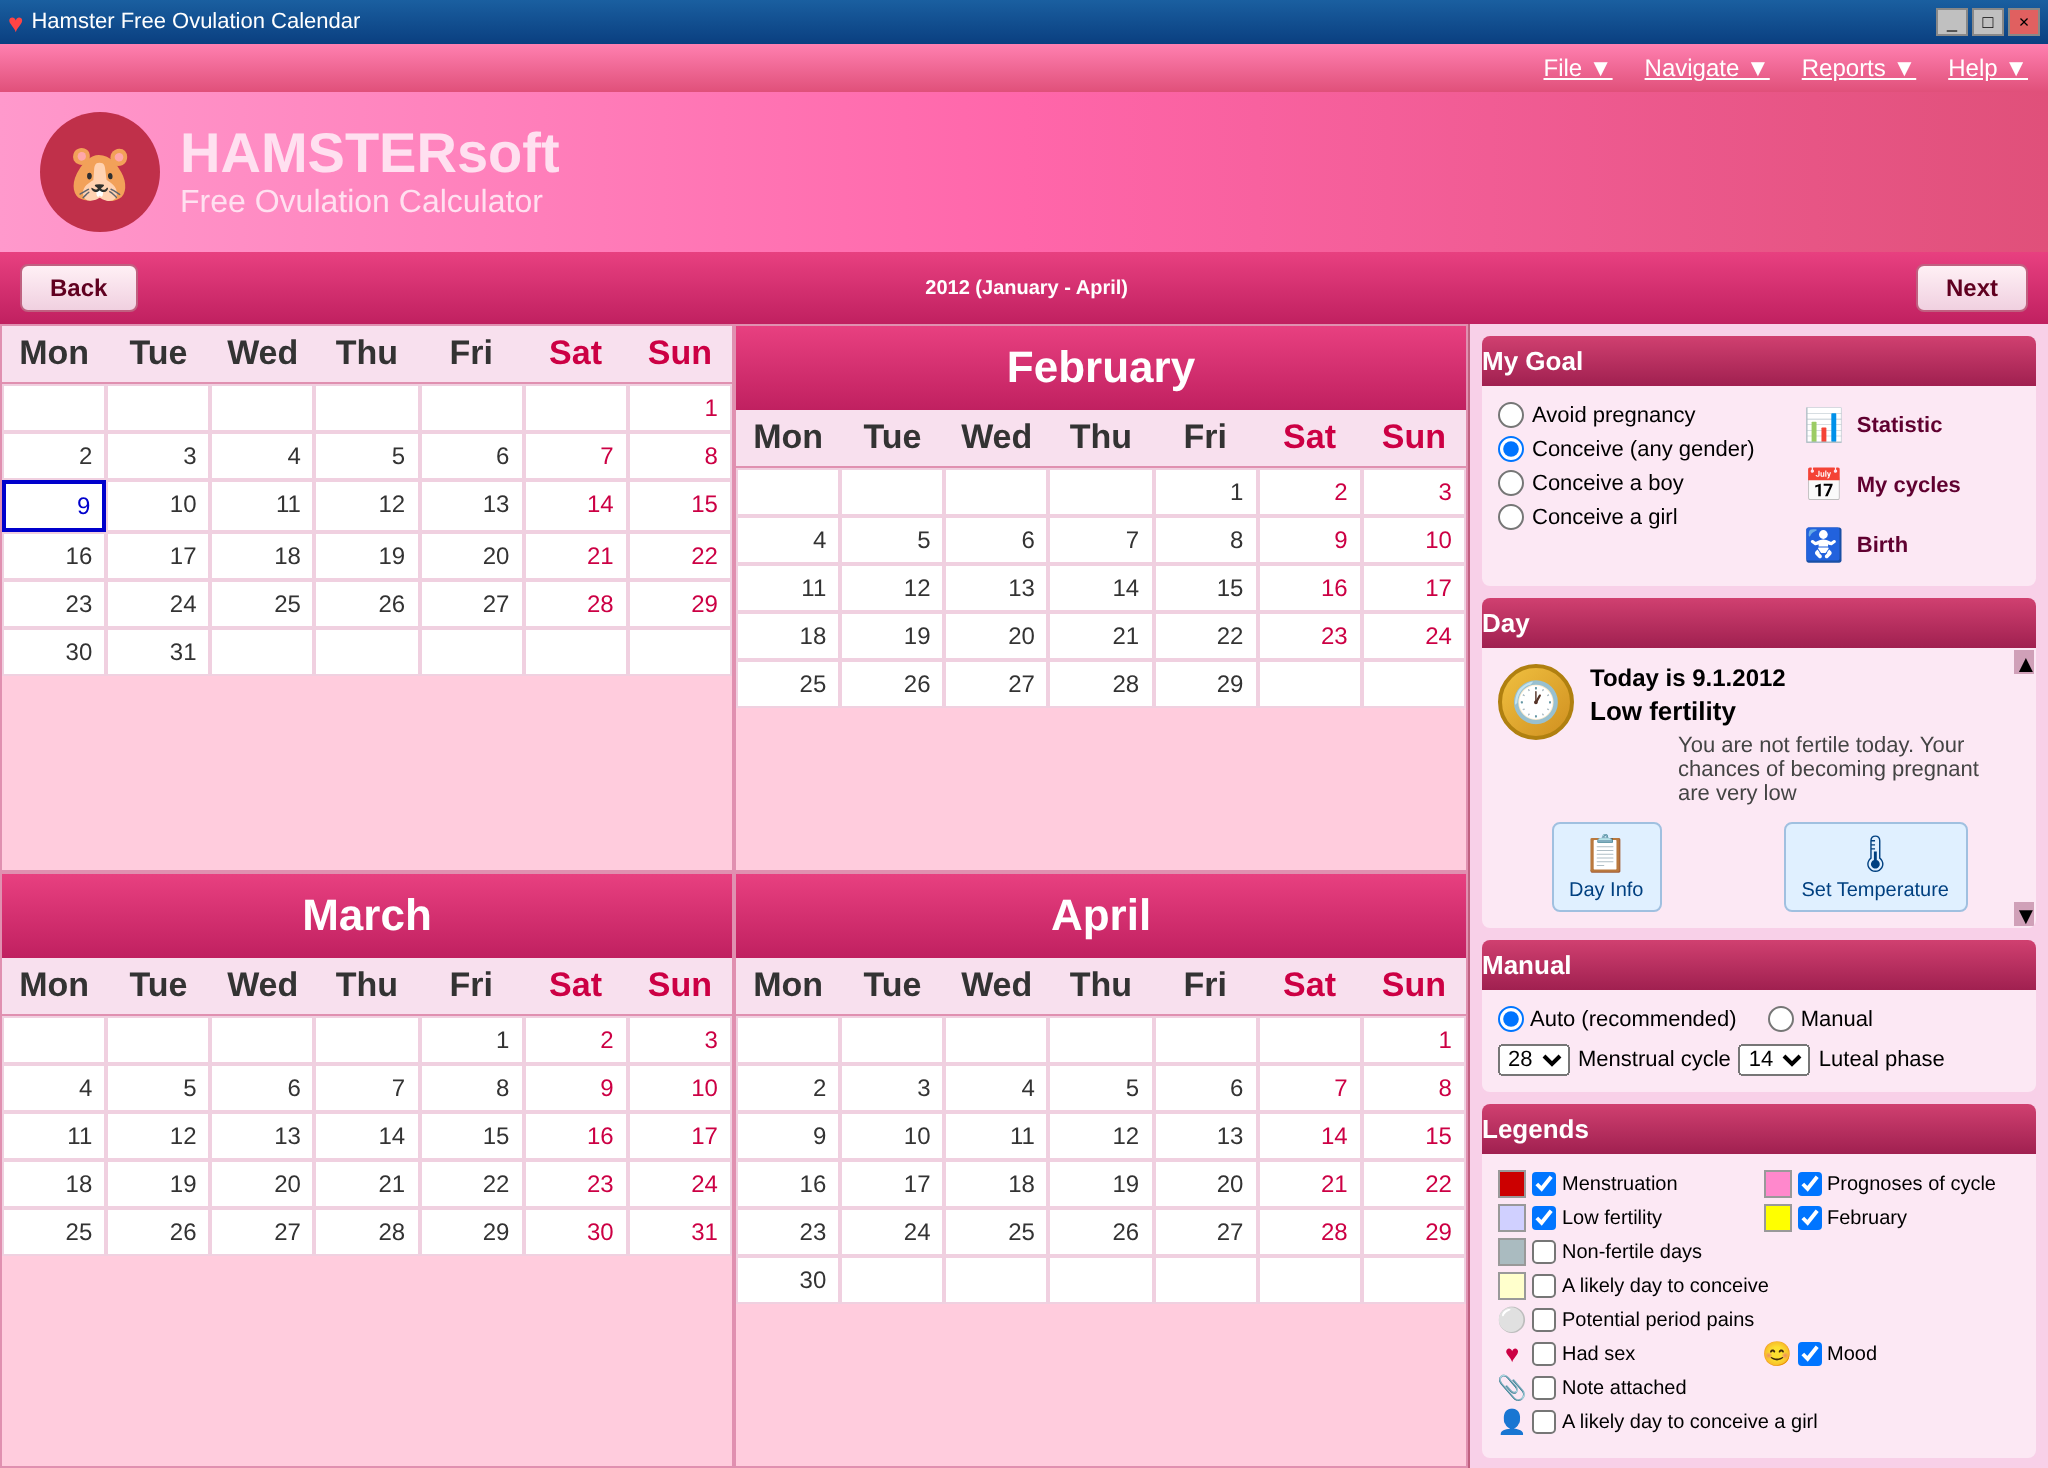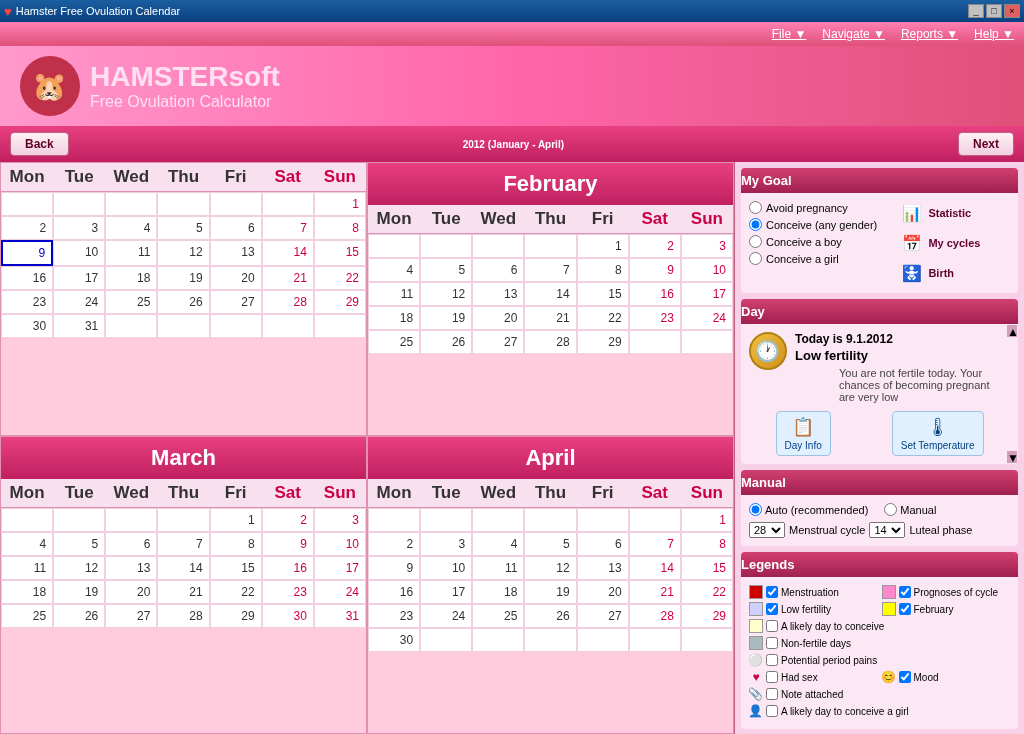--- a/index.html
+++ b/index.html
@@ -575,36 +575,36 @@
           </div>
           <div class="legend-item">
             <div class="legend-color" style="background:#ffff00;"></div>
             <input type="checkbox" checked="" class="legend-check" style="">
             <span>February</span>
           </div>
         </div>
 
         <div class="legend-row">
           <div class="legend-item">
+            <div class="legend-color" style="background:#aabbc0;"></div>
+            <input type="checkbox" class="legend-check" style="">
+            <span>Non-fertile days</span>
+          </div>
+        </div>
+
+        <div class="legend-row">
+          <div class="legend-item">
             <div class="legend-color" style="background:#ffffcc;"></div>
             <input type="checkbox" class="legend-check" style="">
             <span>A likely day to conceive</span>
           </div>
         </div>
 
         <div class="legend-row">
           <div class="legend-item">
-            <div class="legend-color" style="background:#aabbc0;"></div>
-            <input type="checkbox" class="legend-check" style="">
-            <span>Non-fertile days</span>
-          </div>
-        </div>
-
-        <div class="legend-row">
-          <div class="legend-item">
             <div class="legend-icon">⚪</div>
             <input type="checkbox" class="legend-check" style="">
             <span>Potential period pains</span>
           </div>
         </div>
 
         <div class="legend-row">
           <div class="legend-item">
             <div class="legend-icon" style="color:#cc0044;">♥</div>
             <input type="checkbox" class="legend-check" style="">

